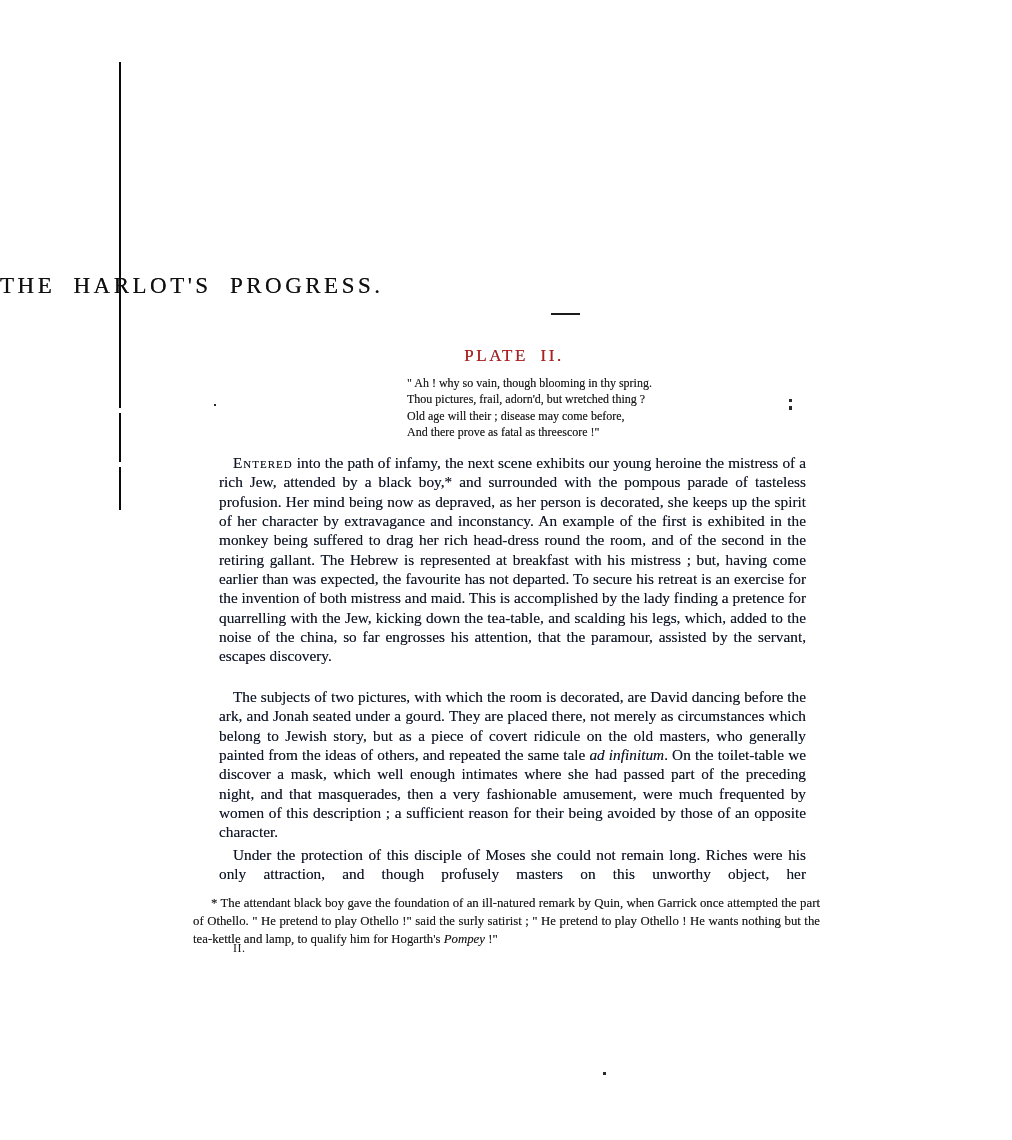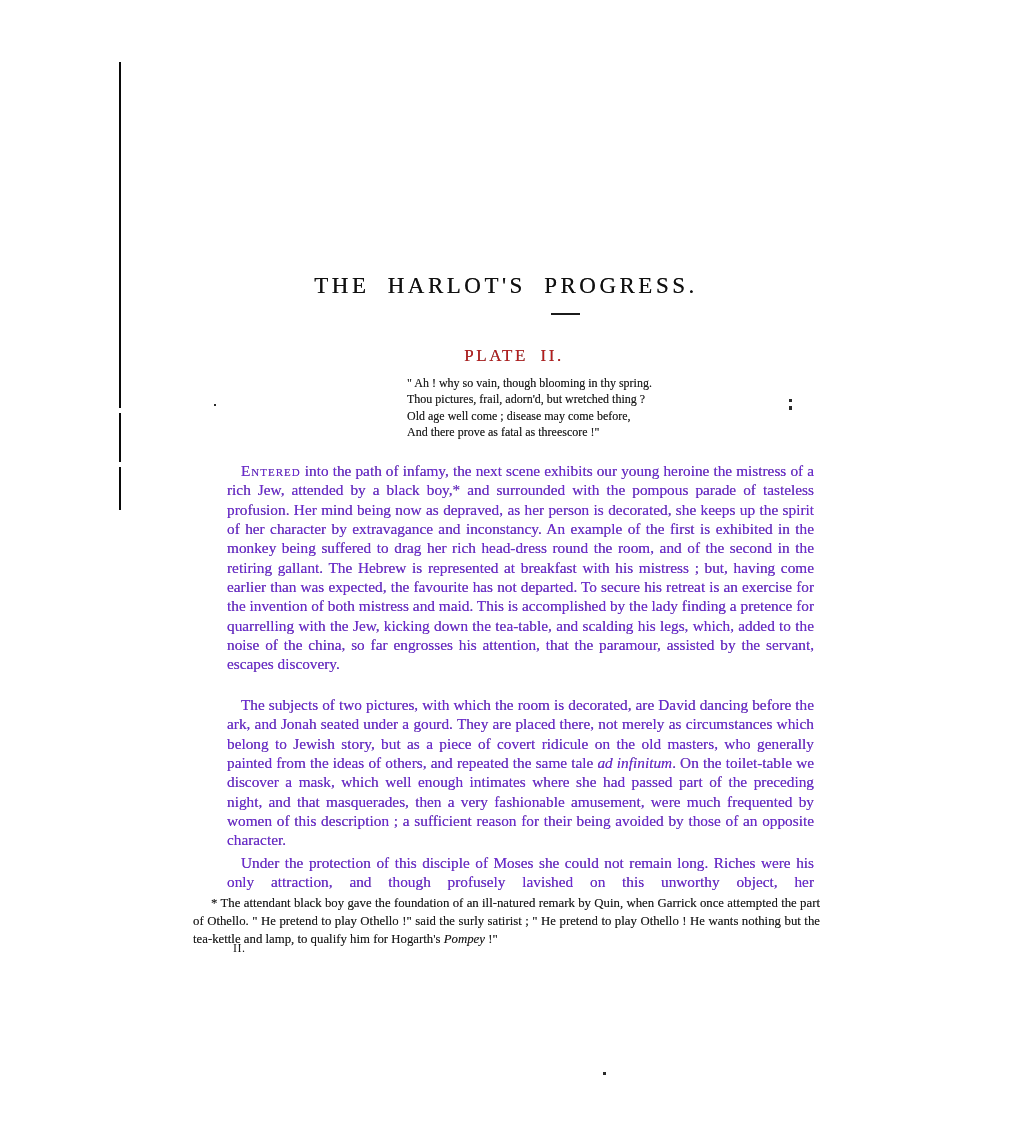--- a/index.html
+++ b/index.html
@@ -11,21 +11,21 @@
     font-family:"Liberation Serif", serif;
     overflow:hidden;
   }
   .fold{position:absolute;left:119px;width:2px;background:#0a0a0a;}
   .fold-1{top:62px;height:346px;}
   .fold-2{top:413px;height:49px;}
   .fold-3{top:467px;height:43px;}
 
   .title{
     position:absolute;top:273px;left:0;width:100%;
-    margin:0;text-align:center;
+    margin:0;text-align:left;
     font-size:23px;font-weight:normal;
     letter-spacing:3.5px;word-spacing:9px;
     color:#101010;
     text-shadow:0 0 .5px rgba(0,0,0,.7);
   }
   .rule{position:absolute;top:313px;left:551px;width:29px;height:2px;background:#1b1b1b;}
   .plate{
     position:absolute;top:338px;left:0;width:100%;
     margin:8px;text-align:center;
     font-size:17px;font-weight:normal;
@@ -34,24 +34,24 @@
     text-shadow:0 0 .4px rgba(0,0,0,.6);
   }
   .epigraph{
     position:absolute;top:375px;left:407px;
     font-size:12px;line-height:16.3px;
     color:#1e1e1e;
     text-shadow:0 0 .3px rgba(0,0,0,.55);
   }
   .bodytext{
     position:absolute;left:215px;width:587px;
-    margin:12px;
+    margin:4px;
     font-size:15.3px;line-height:19.35px;
     text-align:justify;text-indent:14px;
-    color:#6d28d9;
+    color:#0f172a;
     text-shadow:0 0 .4px rgba(0,0,0,.55);
   }
   .p1{top:449px;}
   .p2{top:683px;}
   .p3{top:841px;text-align-last:justify;}
   .smallcaps{font-variant:small-caps;letter-spacing:1px;}
   .footnote{
     position:absolute;left:193px;top:894px;width:627px;
     font-size:12.8px;line-height:18px;
     text-align:justify;text-indent:18px;
@@ -81,29 +81,29 @@
 
   <h1 class="title">THE HARLOT'S PROGRESS.</h1>
 
   <div class="rule"></div>
 
   <h2 class="plate">PLATE II.</h2>
 
   <div class="epigraph">
     <div class="ep-line">" Ah ! why so vain, though blooming in thy spring.</div>
     <div class="ep-line">Thou pictures, frail, adorn'd, but wretched thing ?</div>
-    <div class="ep-line">Old age well come ;  disease may come before,</div>
+    <div class="ep-line">Old age will their ;  disease may come before,</div>
     <div class="ep-line">And there prove as fatal as threescore !"</div>
   </div>
 
   <p class="bodytext p1"><span class="smallcaps">Entered</span><span> into the path of infamy, the next scene exhibits our young heroine the mistress of a rich Jew, attended by a black boy,* and surrounded with the pompous parade of tasteless profusion.  Her mind being now as depraved, as her person is decorated, she keeps up the spirit of her character by extravagance and inconstancy.  An example of the first is exhibited in the monkey being suffered to drag her rich head-dress round the room, and of the second in the retiring gallant.  The Hebrew is represented at breakfast with his mistress ; but, having come earlier than was expected, the favourite has not departed.  To secure his retreat is an exercise for the invention of both mistress and maid.  This is accomplished by the lady finding a pretence for quarrelling with the Jew, kicking down the tea-table, and scalding his legs, which, added to the noise of the china, so far engrosses his attention, that the paramour, assisted by the servant, escapes discovery.</span></p>
 
   <p class="bodytext p2"><span>The subjects of two pictures, with which the room is decorated, are David dancing before the ark, and Jonah seated under a gourd.  They are placed there, not merely as circumstances which belong to Jewish story, but as a piece of covert ridicule on the old masters, who generally painted from the ideas of others, and repeated the same tale </span><em>ad infinitum</em><span>.  On the toilet-table we discover a mask, which well enough intimates where she had passed part of the preceding night, and that masquerades, then a very fashionable amusement, were much frequented by women of this description ; a sufficient reason for their being avoided by those of an opposite character.</span></p>
 
-  <p class="bodytext p3">Under the protection of this disciple of Moses she could not remain long.  Riches were his only attraction, and though profusely lavished on this unworthy object, her</p>
+  <p class="bodytext p3">Under the protection of this disciple of Moses she could not remain long.  Riches were his only attraction, and though profusely masters on this unworthy object, her</p>
 
   <div class="footnote"><span>* The attendant black boy gave the foundation of an ill-natured remark by Quin, when Garrick once attempted the part of Othello.  " He pretend to play Othello !" said the surly satirist ; " He pretend to play Othello !  He wants nothing but the tea-kettle and lamp, to qualify him for Hogarth's </span><em>Pompey</em><span> !"</span></div>
 
   <div class="signature">II.</div>
 
   <div class="speck speck-a1"></div>
   <div class="speck speck-a2"></div>
   <div class="speck speck-b"></div>
   <div class="speck speck-c"></div>
 

